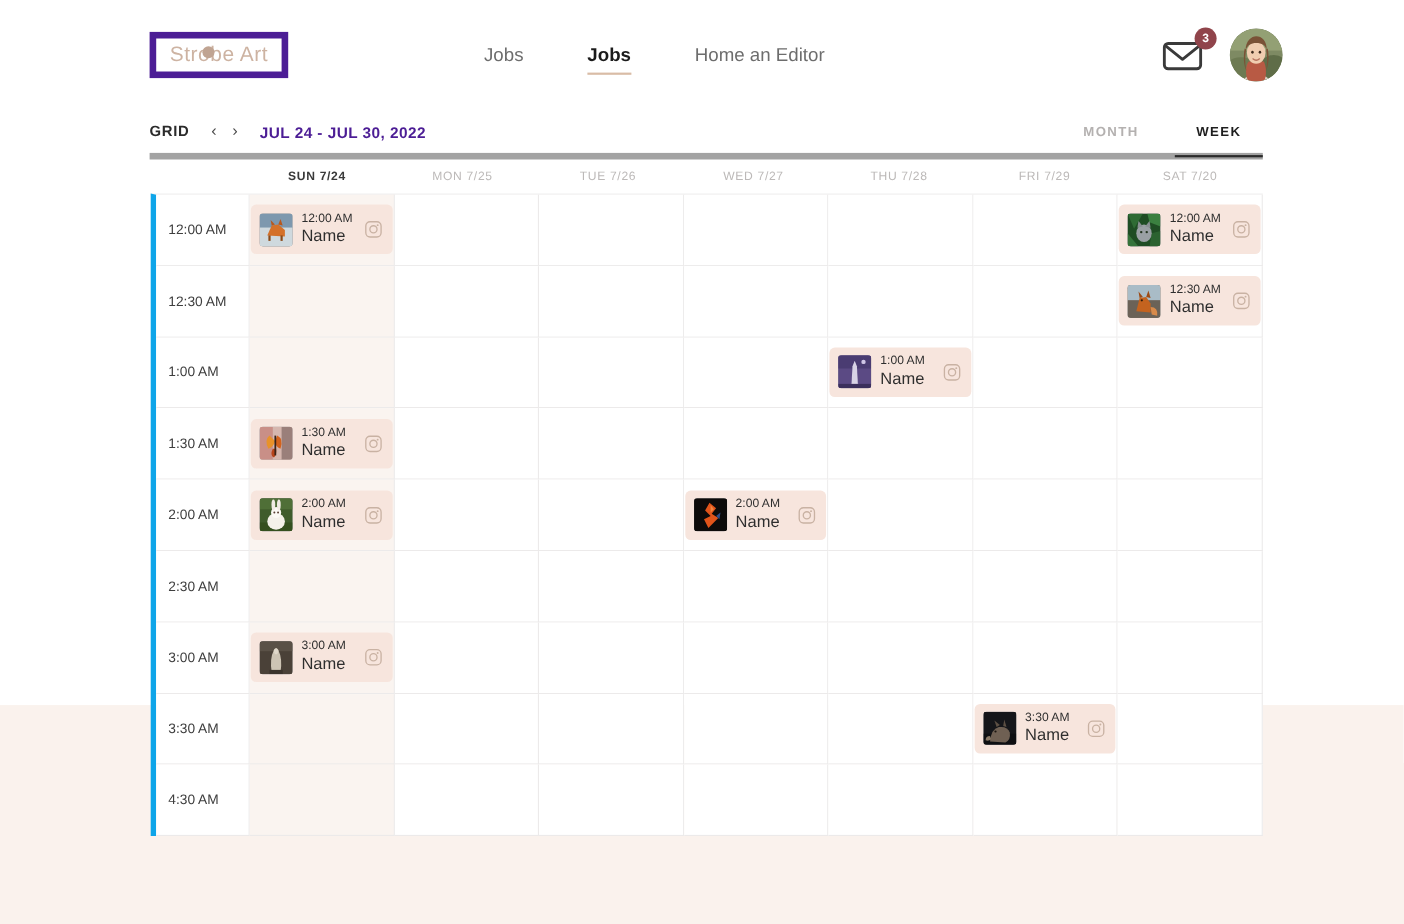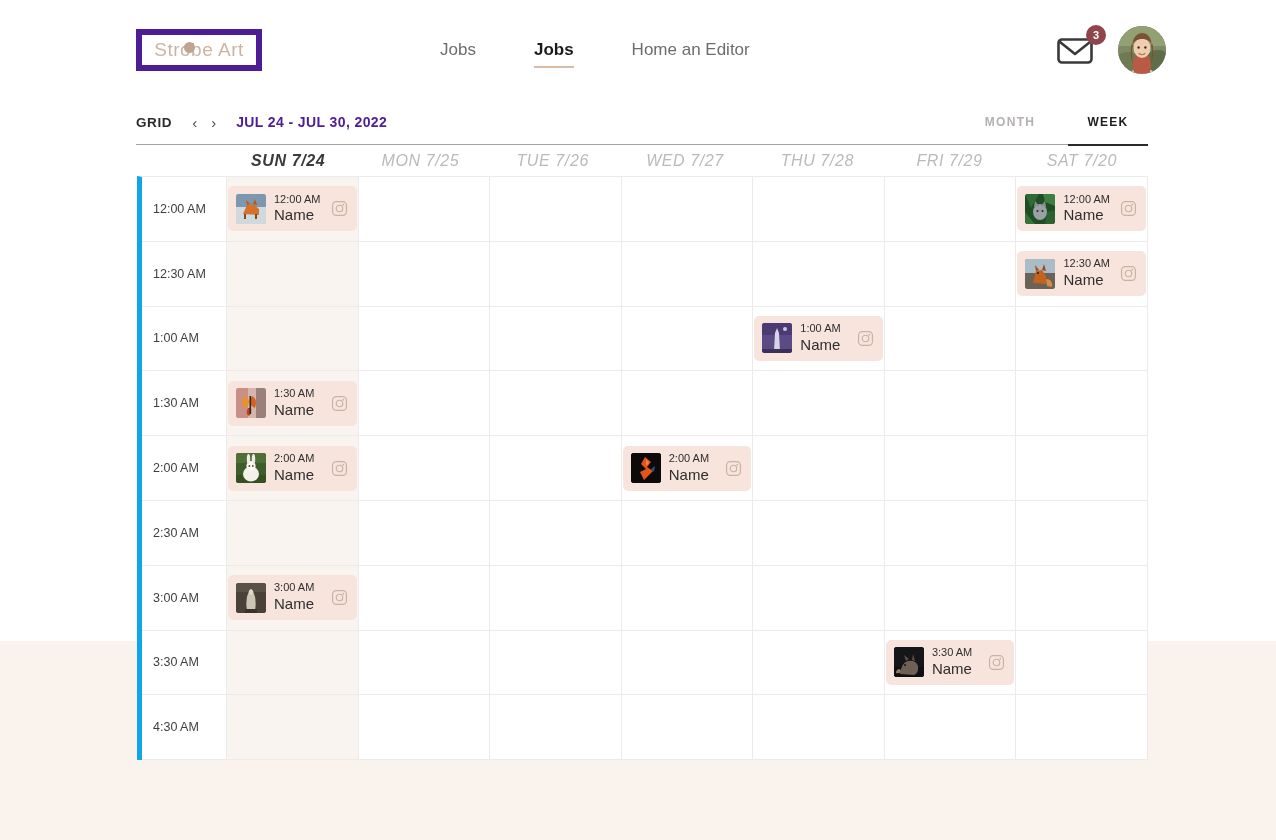--- a/index.html
+++ b/index.html
@@ -97,21 +97,21 @@
     background: #7f8a6c;
     position: relative;
   }
 
   
   .toolbar {
     position: relative;
     margin: 0 136px 0 136px;
     height: 45px;
     display: flex; align-items: center;
-    border-bottom: 1px solid #a3a3a3;
+    border-bottom: 6px solid #a3a3a3;
     width: 1012px;
   }
   .grid-label {
     font-size: 13.5px; font-weight: 700; color: #2b2b2b;
     letter-spacing: 0.6px;
   }
   .arrows { display: flex; gap: 2px; margin: 0 6px 0 14px; }
   .arrow {
     width: 17px; height: 20px;
     display: flex; align-items: center; justify-content: center;
@@ -151,25 +151,24 @@
   }
   .dayhead-row {
     display: flex;
     height: 31px;
     align-items: center;
   }
   .dayhead-spacer { width: 85px; flex: 0 0 85px; }
   .dayhead {
     flex: 1 1 0;
     text-align: center;
-    font-size: 16px;
+    font-size: 11px;
     letter-spacing: 0.6px;
     color: #bcb9b8;
     font-weight: 400;
-    font-style: italic;
   }
   .dayhead.today { color: #3a3a3a; font-weight: 700; }
 
   .grid {
     border-top: 1px solid #eceaea;
     border-left: 5px solid #0ea5e9;
     width: 1011px;
   }
   .row {
     display: flex;

